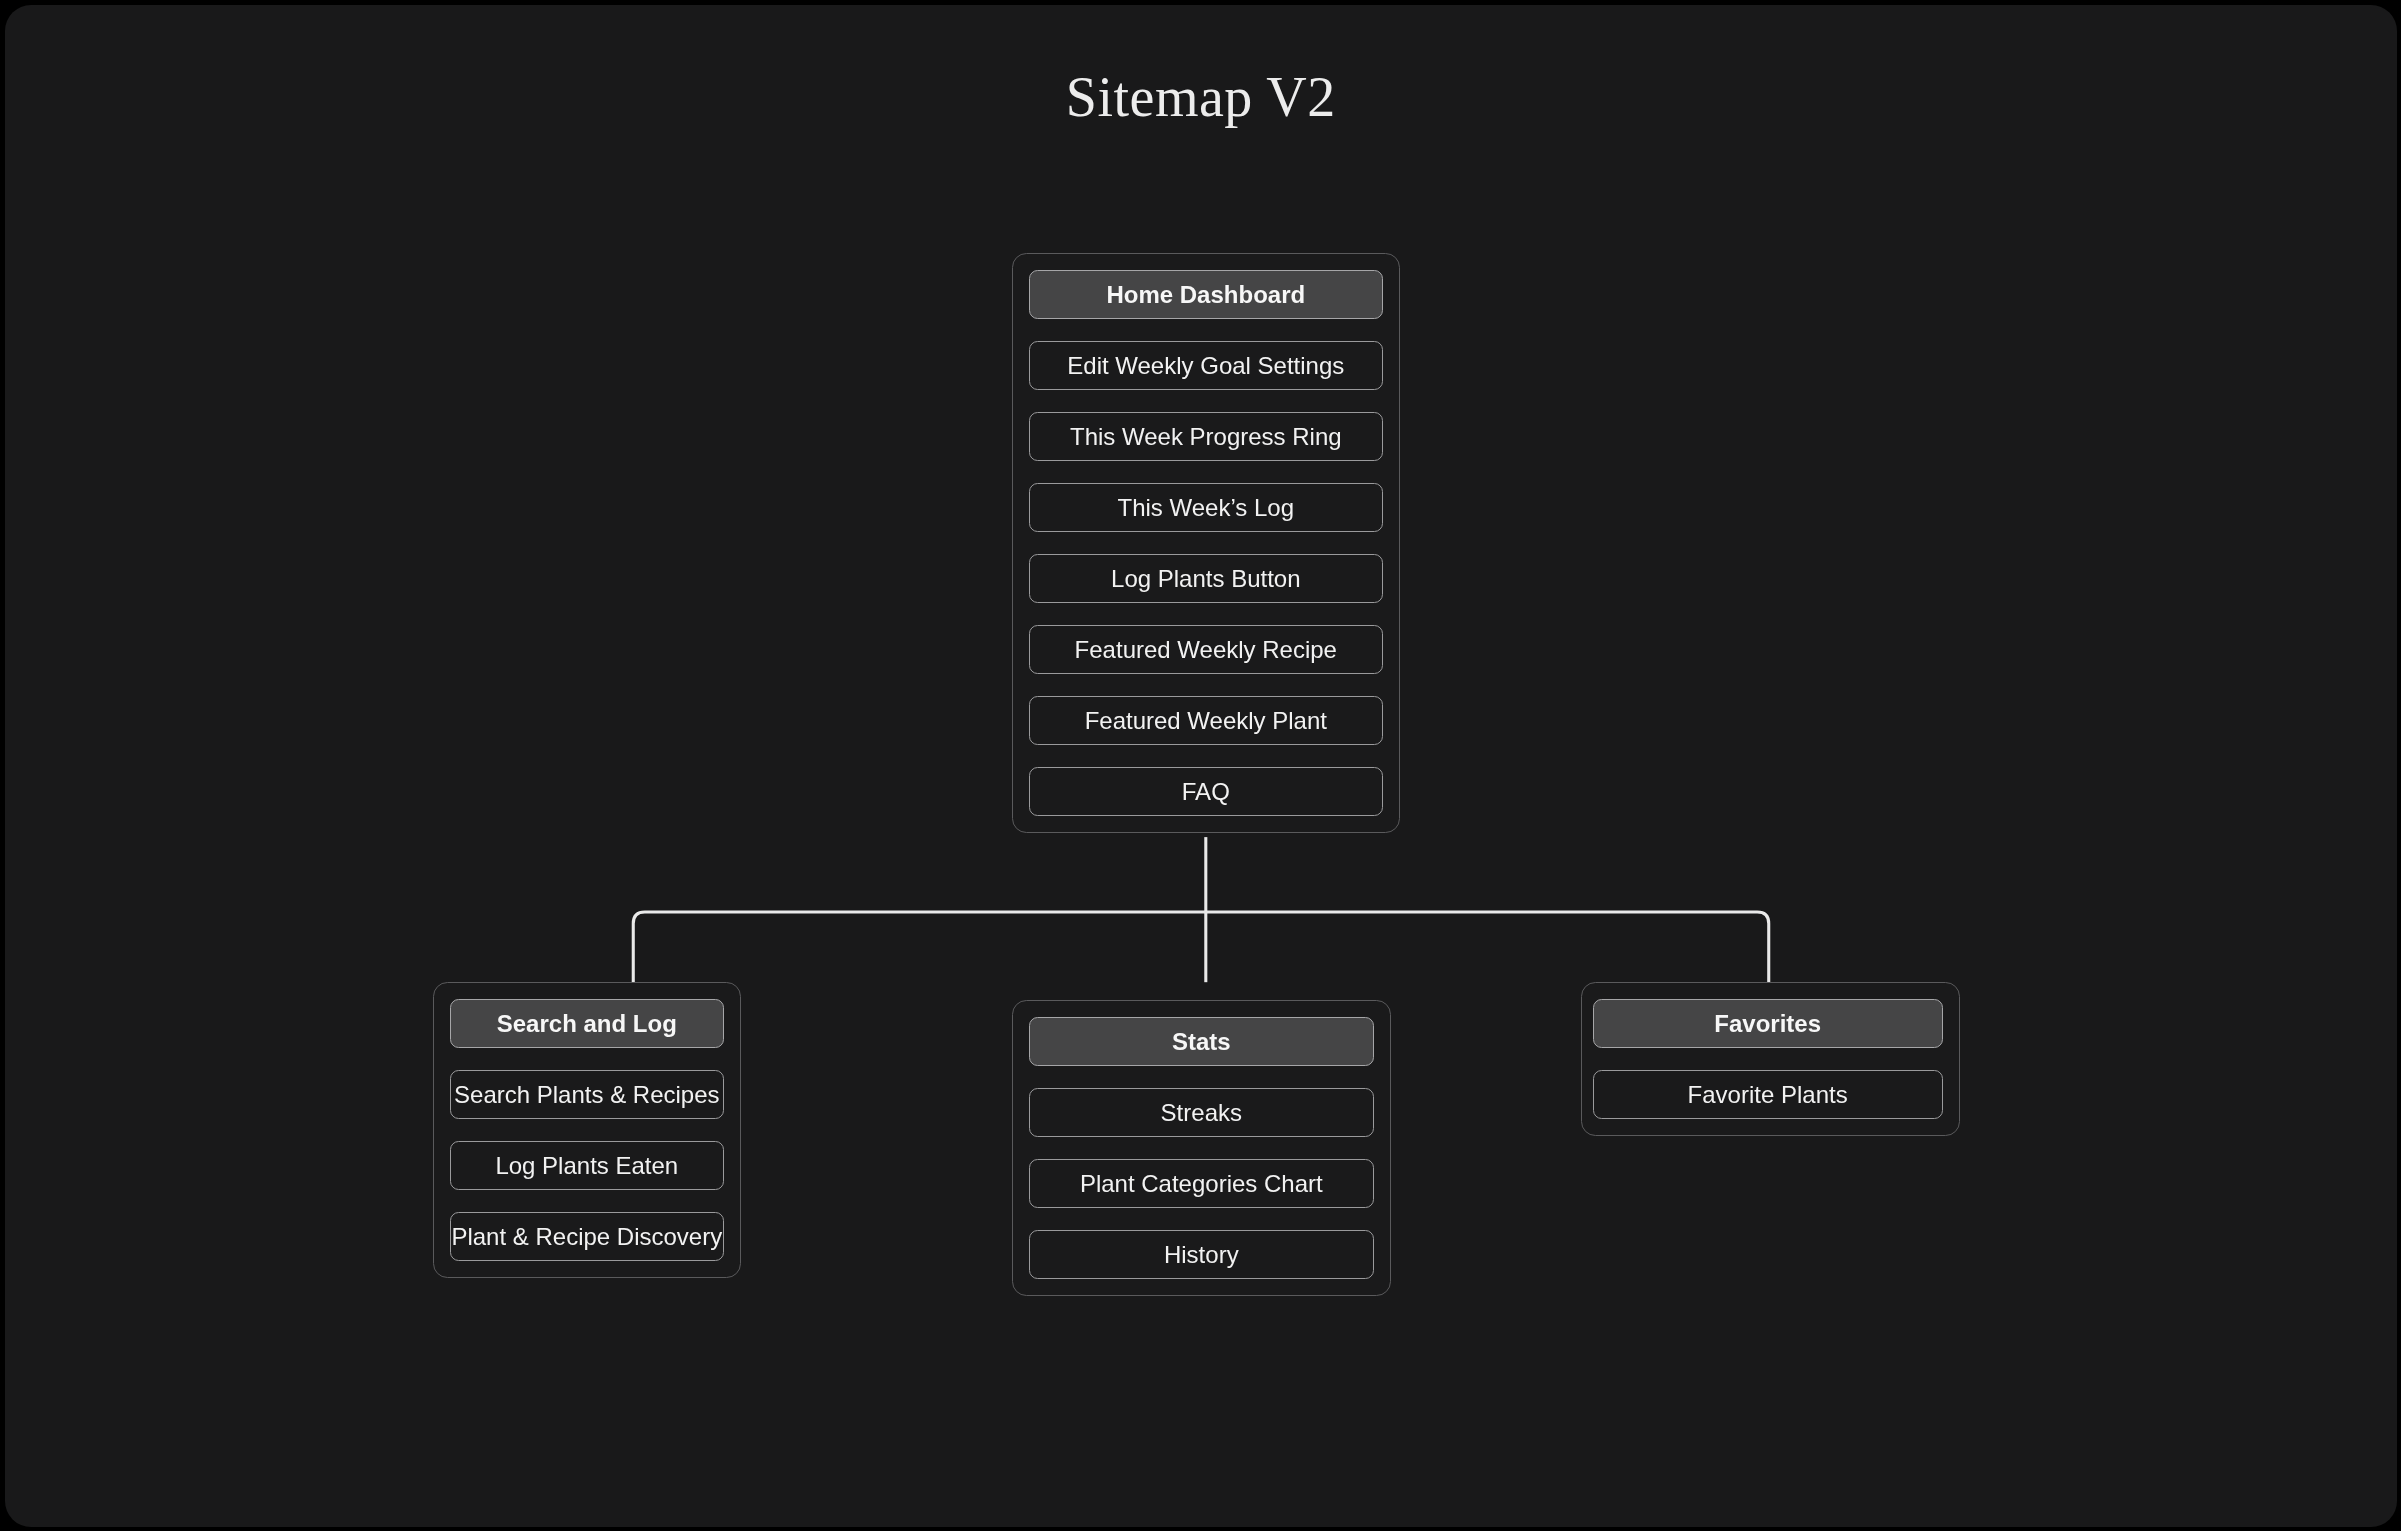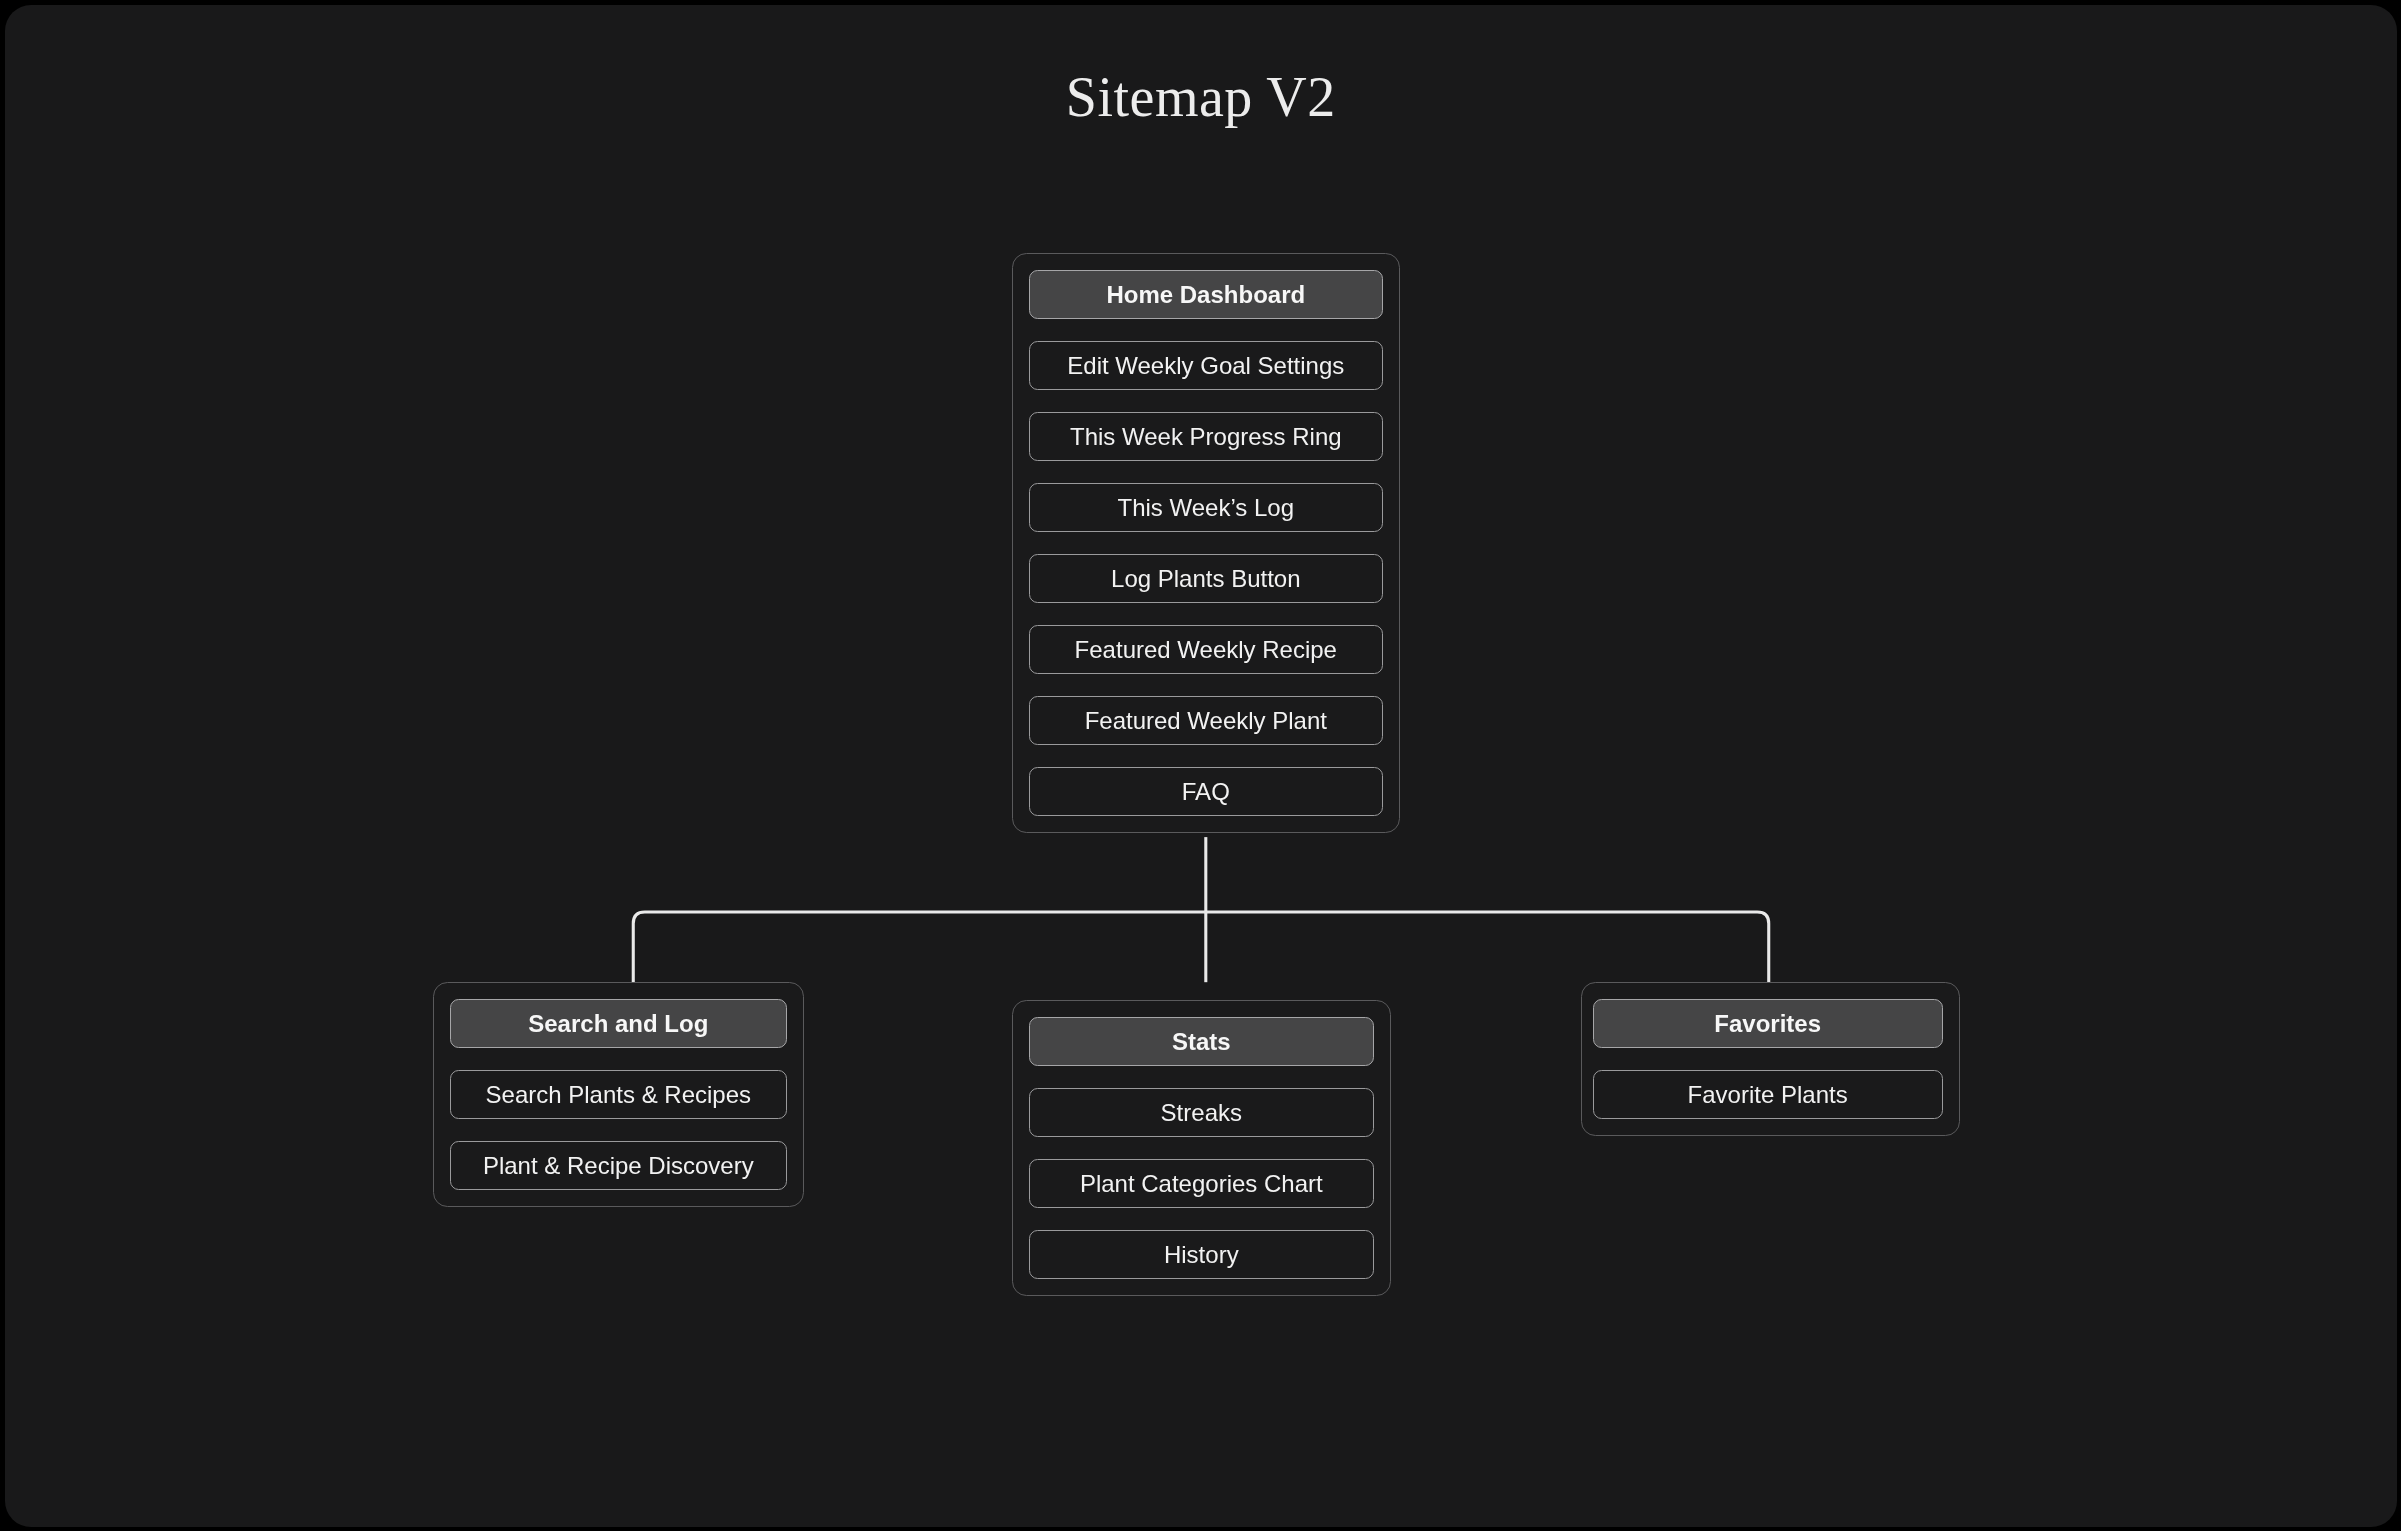--- a/index.html
+++ b/index.html
@@ -90,21 +90,21 @@
 
   .node.header {
     background: #454546;
     border-color: #a6a6a8;
     font-weight: 700;
     color: #f7f7f7;
   }
 
   
   #card-home      { left: 1007px; top: 248px;  width: 388px; }
-  #card-search    { left: 428px;  top: 977px; width: 371px; }
+  #card-search    { left: 428px;  top: 977px; width: 308px; }
   #card-stats     { left: 1007px; top: 977px; width: 379px; margin-top: 18px; }
   #card-favorites { left: 1576px; top: 977px; width: 379px; padding-left: 11px; }
 </style>
 </head>
 <body>
 
 <div id="canvas">
 
   <div id="page-title">Sitemap V2</div>
 
@@ -126,20 +126,21 @@
     <div class="node">This Week’s Log</div>
     <div class="node">Log Plants Button</div>
     <div class="node">Featured Weekly Recipe</div>
     <div class="node">Featured Weekly Plant</div>
     <div class="node">FAQ</div>
   </div>
 
   <div class="card" id="card-search">
     <div class="node header">Search and Log</div>
     <div class="node">Search Plants &amp; Recipes</div>
+    <div class="node">Log Plants Eaten</div>
     <div class="node">Plant &amp; Recipe Discovery</div>
   </div>
 
   <div class="card" id="card-stats">
     <div class="node header">Stats</div>
     <div class="node">Streaks</div>
     <div class="node">Plant Categories Chart</div>
     <div class="node">History</div>
   </div>
 

